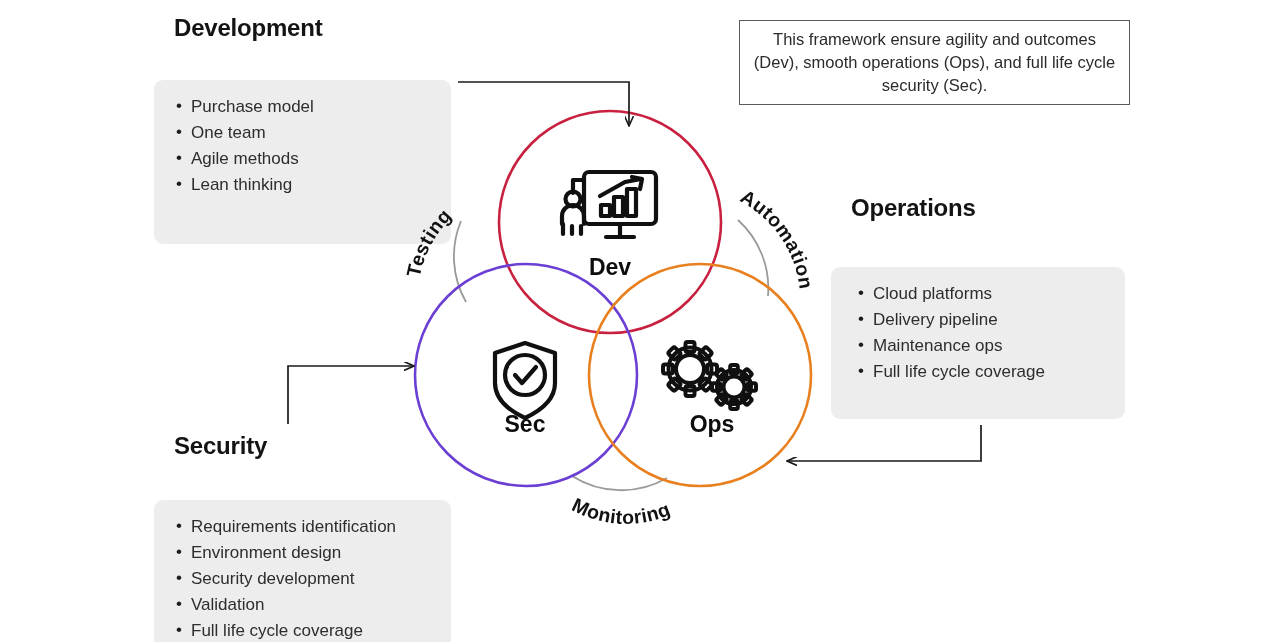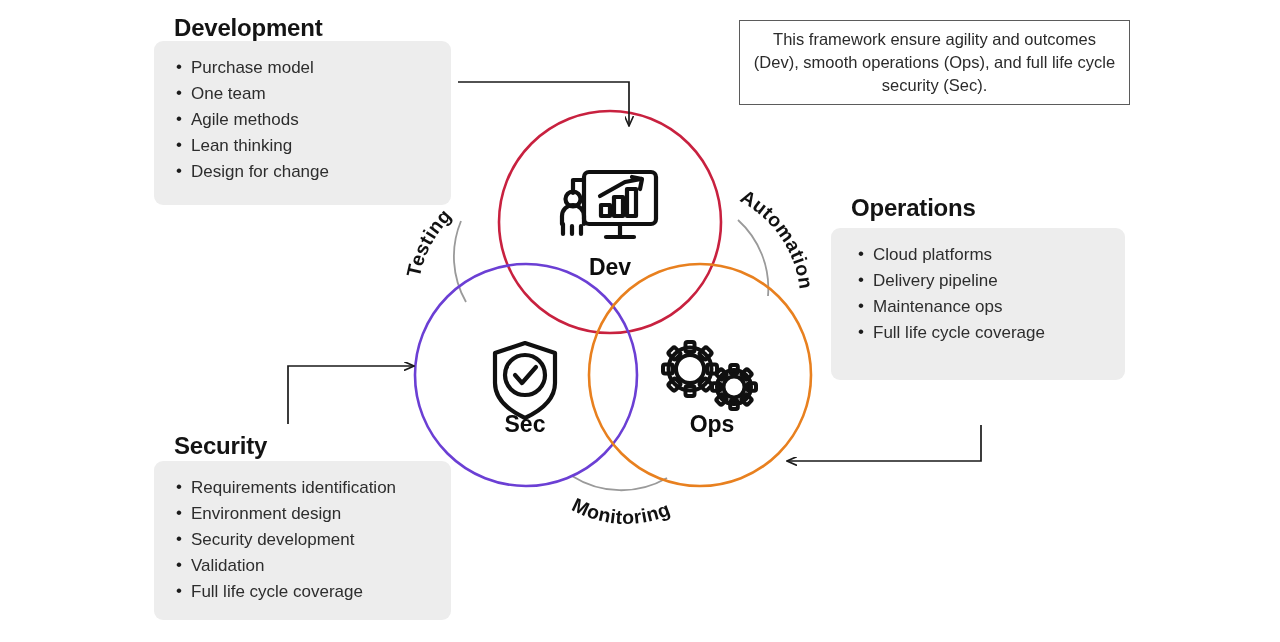--- a/index.html
+++ b/index.html
@@ -29,20 +29,21 @@
   #title-development { left: 174px; top: 14px; }
   #title-operations  { left: 851px; top: 194px; }
   #title-security    { left: 174px; top: 432px; text-align: right; }
 
   
   .panel {
     position: absolute;
     background: #ededed;
     border-radius: 9px;
     padding: 14px 20px 14px 22px;
+    margin-top: 39px;
   }
   #panel-development { left: 154px; top: 41px;  width: 297px; height: 164px; }
   #panel-operations  { left: 831px; top: 228px; width: 294px; height: 152px; padding-left: 27px; }
   #panel-security    { left: 154px; top: 461px; width: 297px; height: 159px; }
 
   .panel ul { list-style: none; }
   .panel li {
     font-size: 17px;
     line-height: 26px;
     color: #2d2d2d;
@@ -111,21 +112,20 @@
     <p>This framework ensure agility and outcomes (Dev), smooth operations (Ops), and full life cycle security (Sec).</p>
   </div>
 
   <div class="section-title" id="title-development">Development</div>
   <div class="panel" id="panel-development">
     <ul>
       <li>Purchase model</li>
       <li>One team</li>
       <li>Agile methods</li>
       <li>Lean thinking</li>
-      <li>Design for change</li>
     </ul>
   </div>
 
   <div class="section-title" id="title-operations">Operations</div>
   <div class="panel" id="panel-operations">
     <ul>
       <li>Cloud platforms</li>
       <li>Delivery pipeline</li>
       <li>Maintenance ops</li>
       <li>Full life cycle coverage</li>

